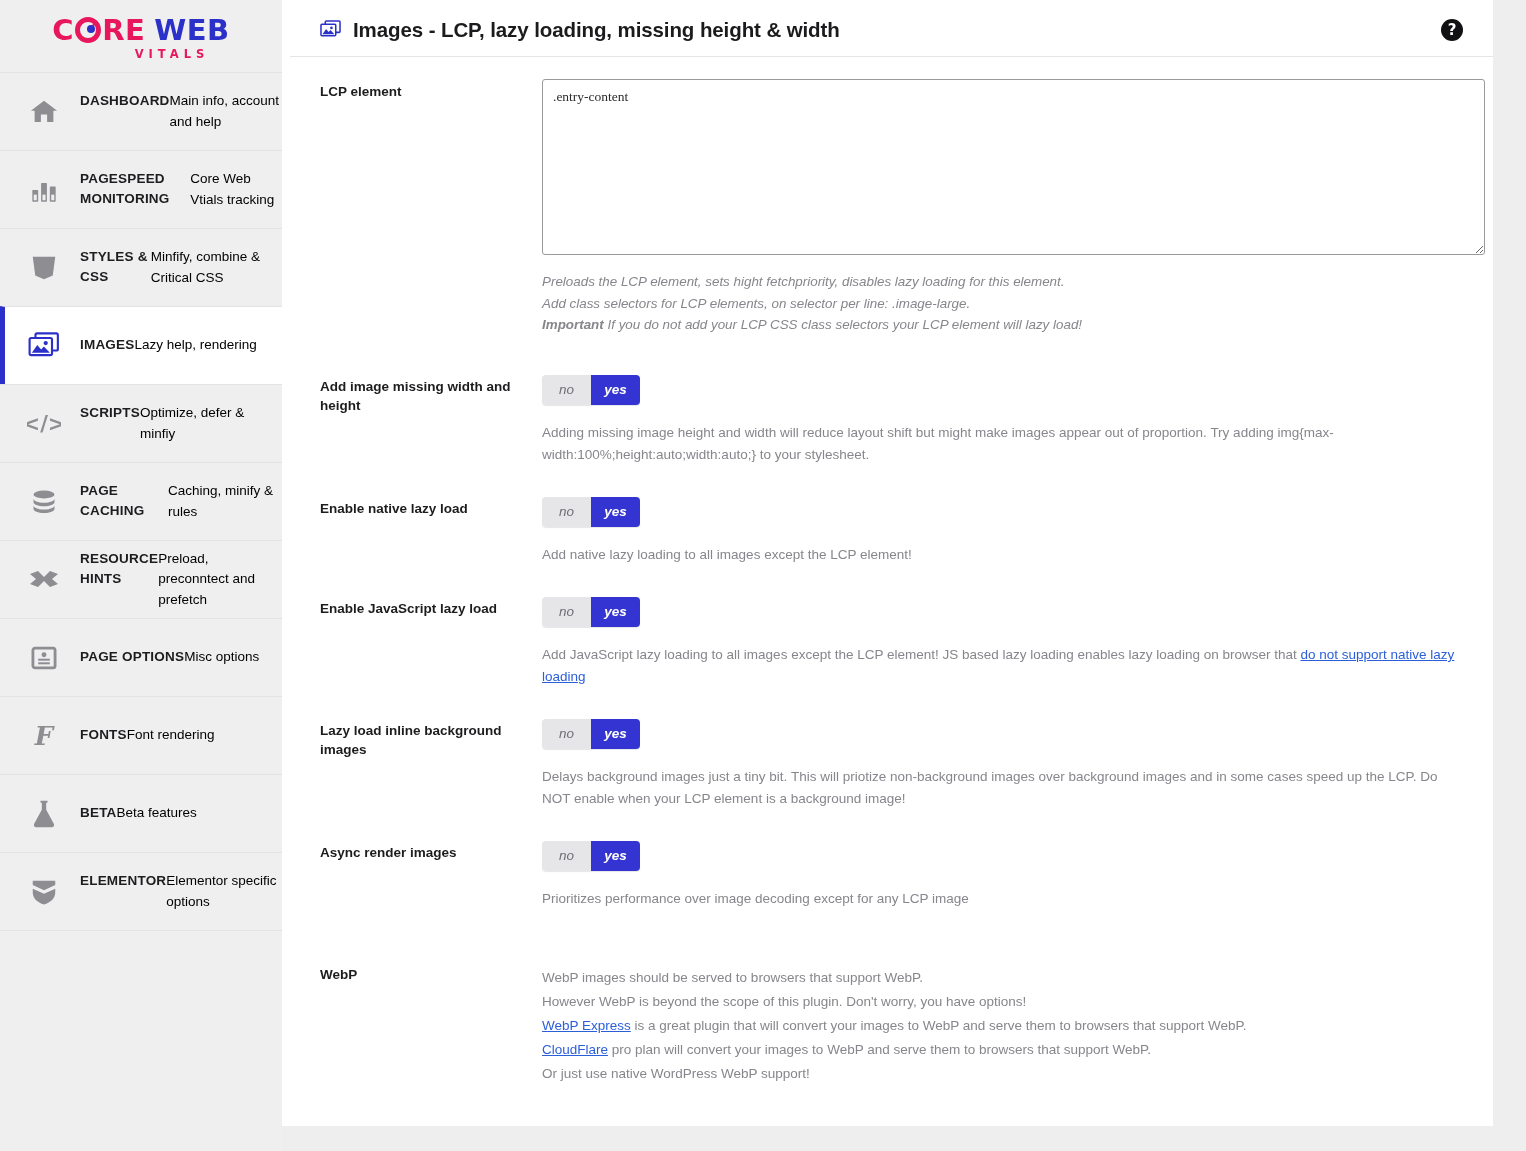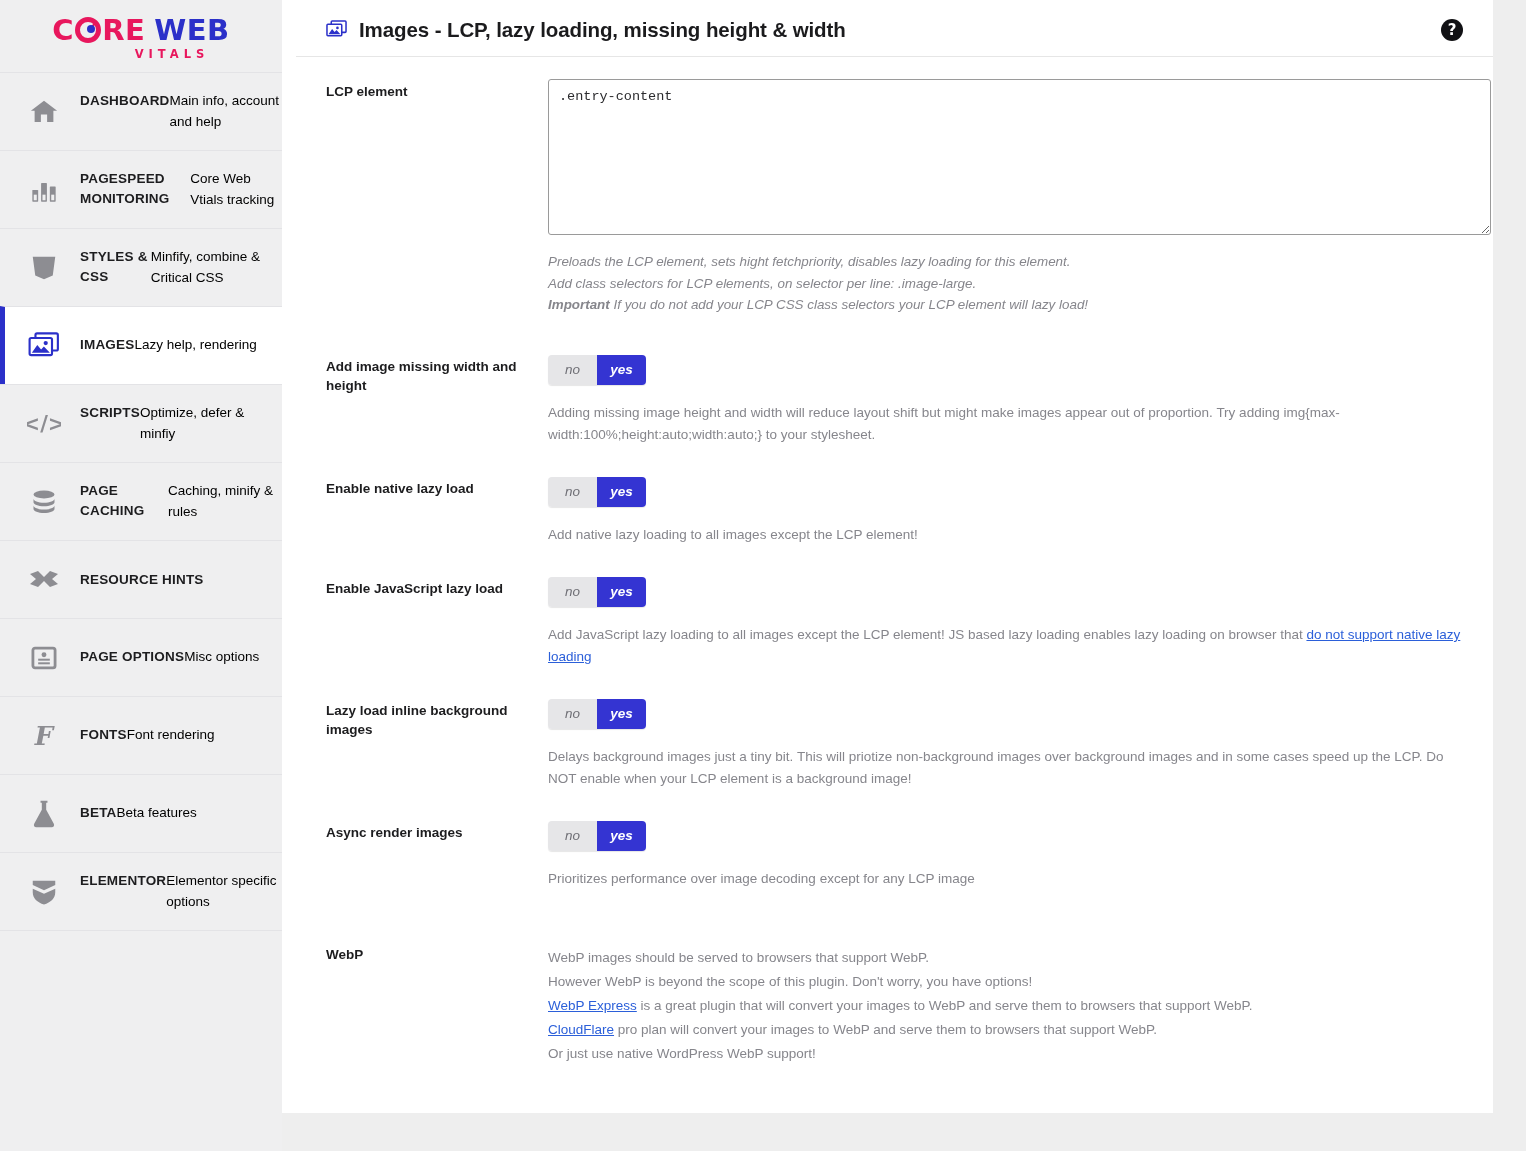--- a/index.html
+++ b/index.html
@@ -121,21 +121,21 @@
   
   .content-outer {
     flex: 1;
     padding: 0;
     background: #eeeeee;
   }
   .panel {
     background: #ffffff;
     width: 1211px;
     min-height: 1113px;
-    padding: 0 0 0 14px;
+    padding: 0 0 0 8px;
   }
   .panel-header {
     display: flex;
     align-items: center;
     padding: 18px 30px 14px 30px;
     border-bottom: 1px solid #e6e6e6;
     margin: 0 0 0 0;
   }
   .panel-header .hdr-icon { margin-right: 12px; display: flex; align-items: center; }
   .panel-title {
@@ -170,26 +170,26 @@
     font-size: 13.5px;
     font-weight: bold;
     color: #1d1d1f;
     line-height: 1.38;
     padding-top: 4px;
   }
   .row-field { flex: 1; }
 
   textarea.lcp {
     width: 943px;
-    height: 156px;
+    height: 176px;
     border: 1px solid #9a9a9a;
     border-radius: 3px;
     padding: 8px 10px;
     font-size: 13.5px;
-    font-family: Liberation Mono, monospace;
+    font-family: Liberation Serif, serif;
     color: #2b2b2e;
     resize: both;
     outline: none;
     line-height: 1.4;
   }
   .hint {
     font-style: italic;
     color: #86868c;
     font-size: 13.4px;
     line-height: 1.62;
@@ -336,20 +336,21 @@
     </div>
 
     <div class="nav-item">
       <div class="nav-icon">
         <svg width="32" height="28" viewBox="0 0 32 28" fill="#8d8d92">
           <path d="M2 8 10 5l6 6 6-6 8 3-6 5 6 5-8 3-6-6-6 6-8-3 6-5z"></path>
         </svg>
       </div>
       <div class="nav-texts">
         <div class="nav-title">RESOURCE HINTS</div>
+        <div class="nav-sub">Preload, preconntect and prefetch</div>
       </div>
     </div>
 
     <div class="nav-item">
       <div class="nav-icon">
         <svg width="28" height="28" viewBox="0 0 24 24">
           <rect x="2.5" y="3.5" width="19" height="17" rx="1.8" fill="none" stroke="#8d8d92" stroke-width="2.4"></rect>
           <circle cx="12" cy="9.2" r="2.1" fill="#8d8d92"></circle>
           <rect x="7" y="12.6" width="10" height="1.7" fill="#8d8d92"></rect>
           <rect x="7" y="15.7" width="10" height="1.7" fill="#8d8d92"></rect>

